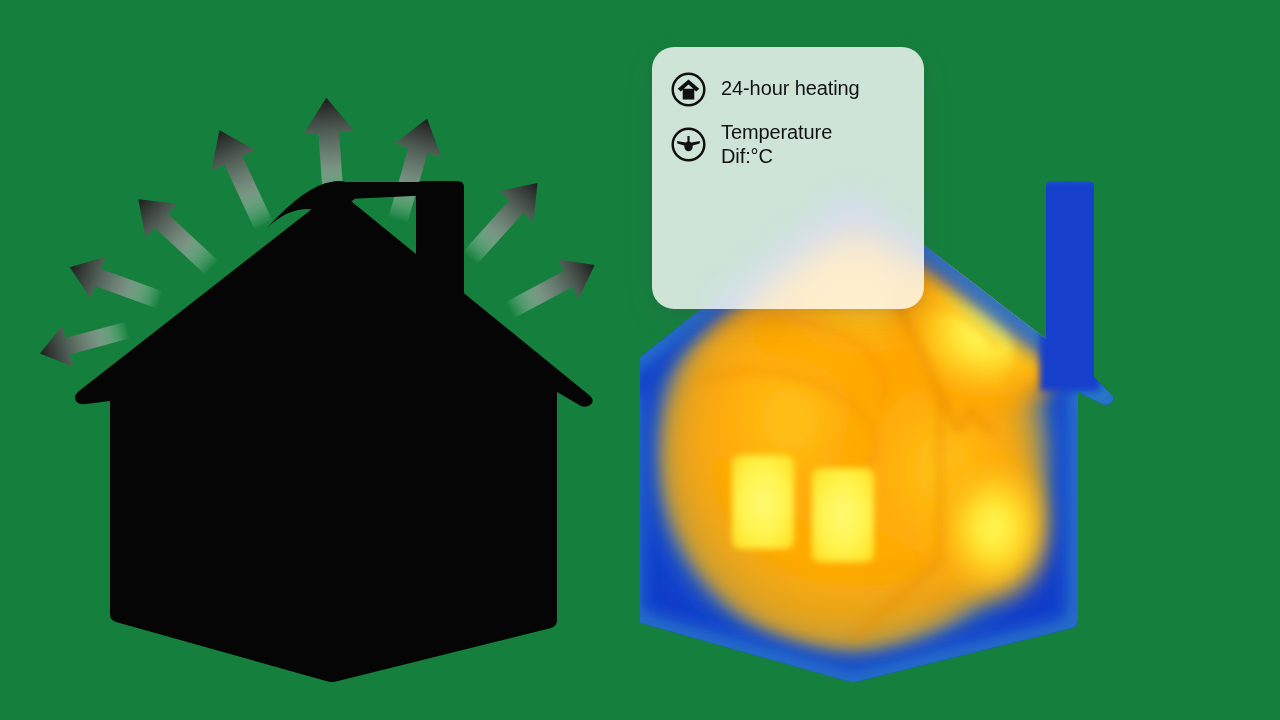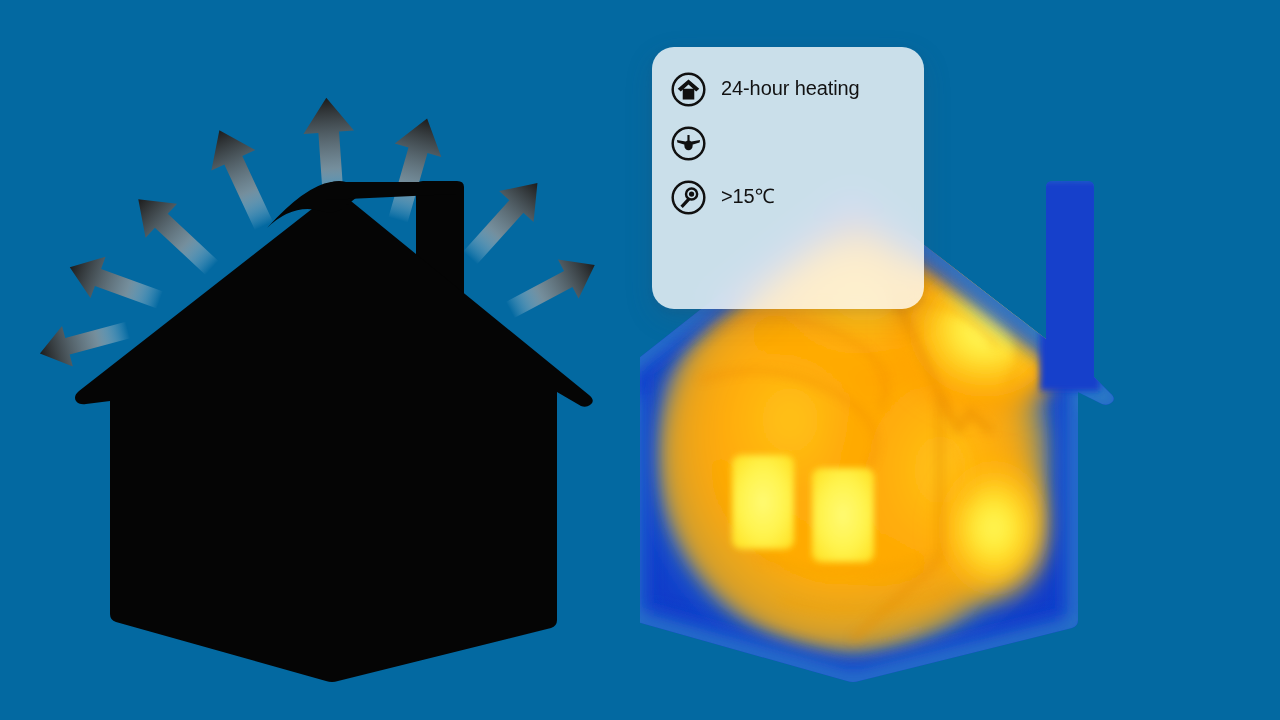--- a/index.html
+++ b/index.html
@@ -8,21 +8,21 @@
     margin: 0; padding: 0;
     width: 1280px; height: 720px;
     overflow: hidden;
     background: #fdfdfd;
     font-family: "Liberation Sans", sans-serif;
   }
   #stage {
     position: relative;
     width: 1280px;
     height: 720px;
-    background: #0369a1;
+    background: #15803d;
   }
 
   
   .panel-svg {
     position: absolute;
     top: 0;
     display: block;
   }
   #left-panel-svg  { left: 0;   width: 660px;  height: 720px; }
   #right-panel-svg { left: 640px; width: 640px; height: 720px; }
@@ -393,27 +393,20 @@
     </div>
 
     <div class="card-row">
       <svg class="row-icon" viewBox="0 0 48 48">
         <circle cx="24" cy="24" r="20.5" fill="none" stroke="#101010" stroke-width="3.2"></circle>
         <path d="M 24 22 L 9 19.5 L 9.6 22.8 L 22.5 26.5 Z" fill="#101010"></path>
         <path d="M 24 22 L 39 19.5 L 38.4 22.8 L 25.5 26.5 Z" fill="#101010"></path>
         <ellipse cx="24" cy="26.5" rx="5.4" ry="6.4" fill="#101010"></ellipse>
         <rect x="22.6" y="13" width="2.8" height="9" fill="#101010"></rect>
       </svg>
+      <div class="row-label" id="row-label-temp">Temperature
+Dif:°C</div>
     </div>
 
-    <div class="card-row">
-      <svg class="row-icon" viewBox="0 0 48 48">
-        <circle cx="24" cy="24" r="20.5" fill="none" stroke="#101010" stroke-width="3.2"></circle>
-        <circle cx="28" cy="19.5" r="7.2" fill="none" stroke="#101010" stroke-width="3.2"></circle>
-        <circle cx="28" cy="19.5" r="3.4" fill="#101010"></circle>
-        <path d="M 23.2 24.4 L 13.5 34.6 L 16.6 37.6 L 26.2 27.4 Z" fill="#101010"></path>
-      </svg>
-      <div class="row-label">&gt;15℃</div>
-    </div>
 
 
   </div>
 </div>
 
 </body></html>

